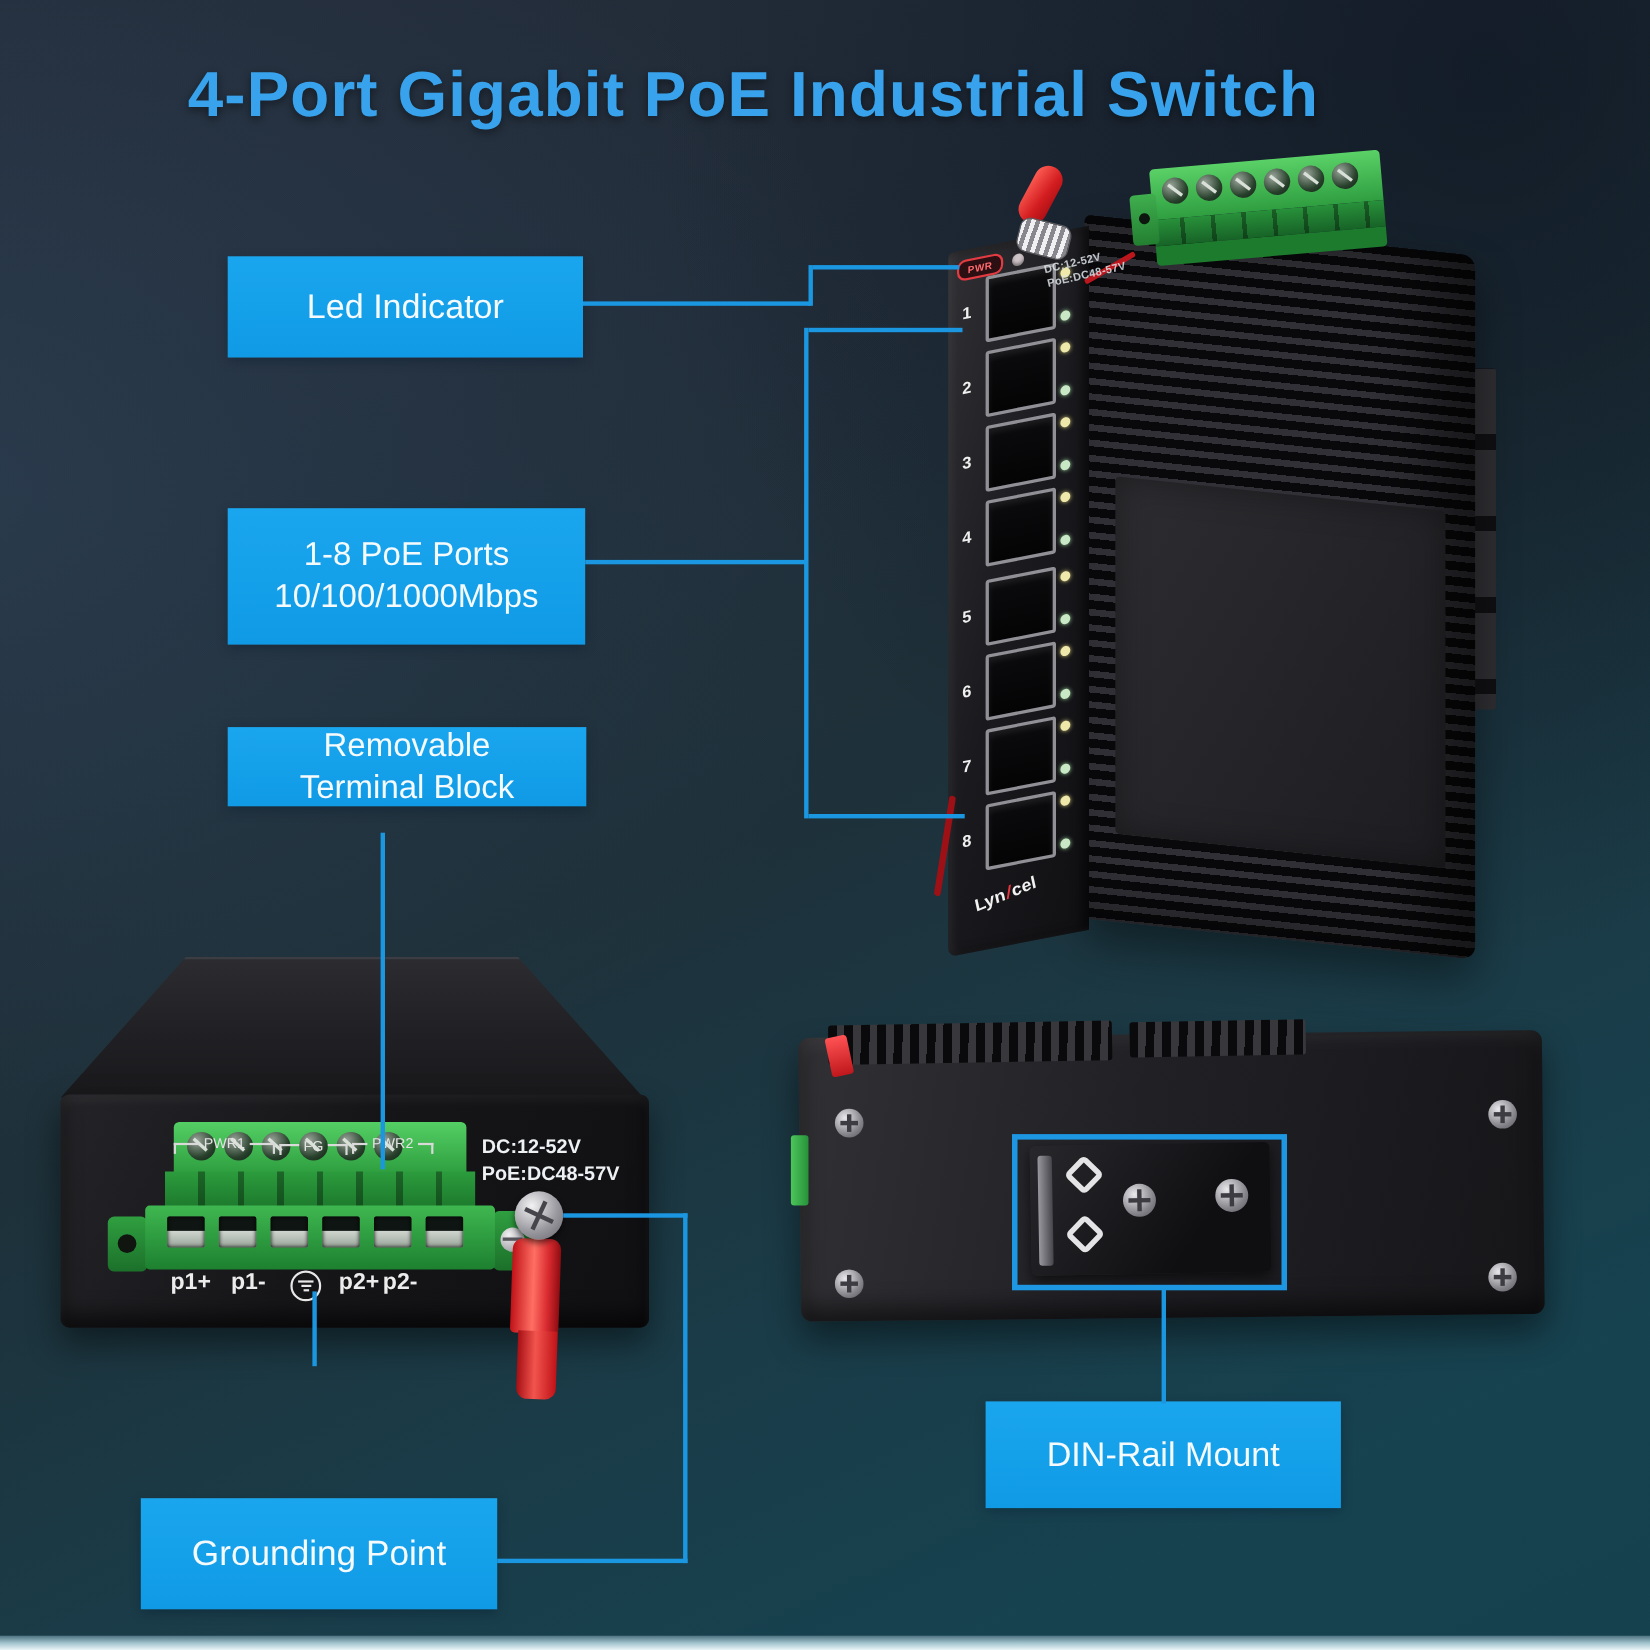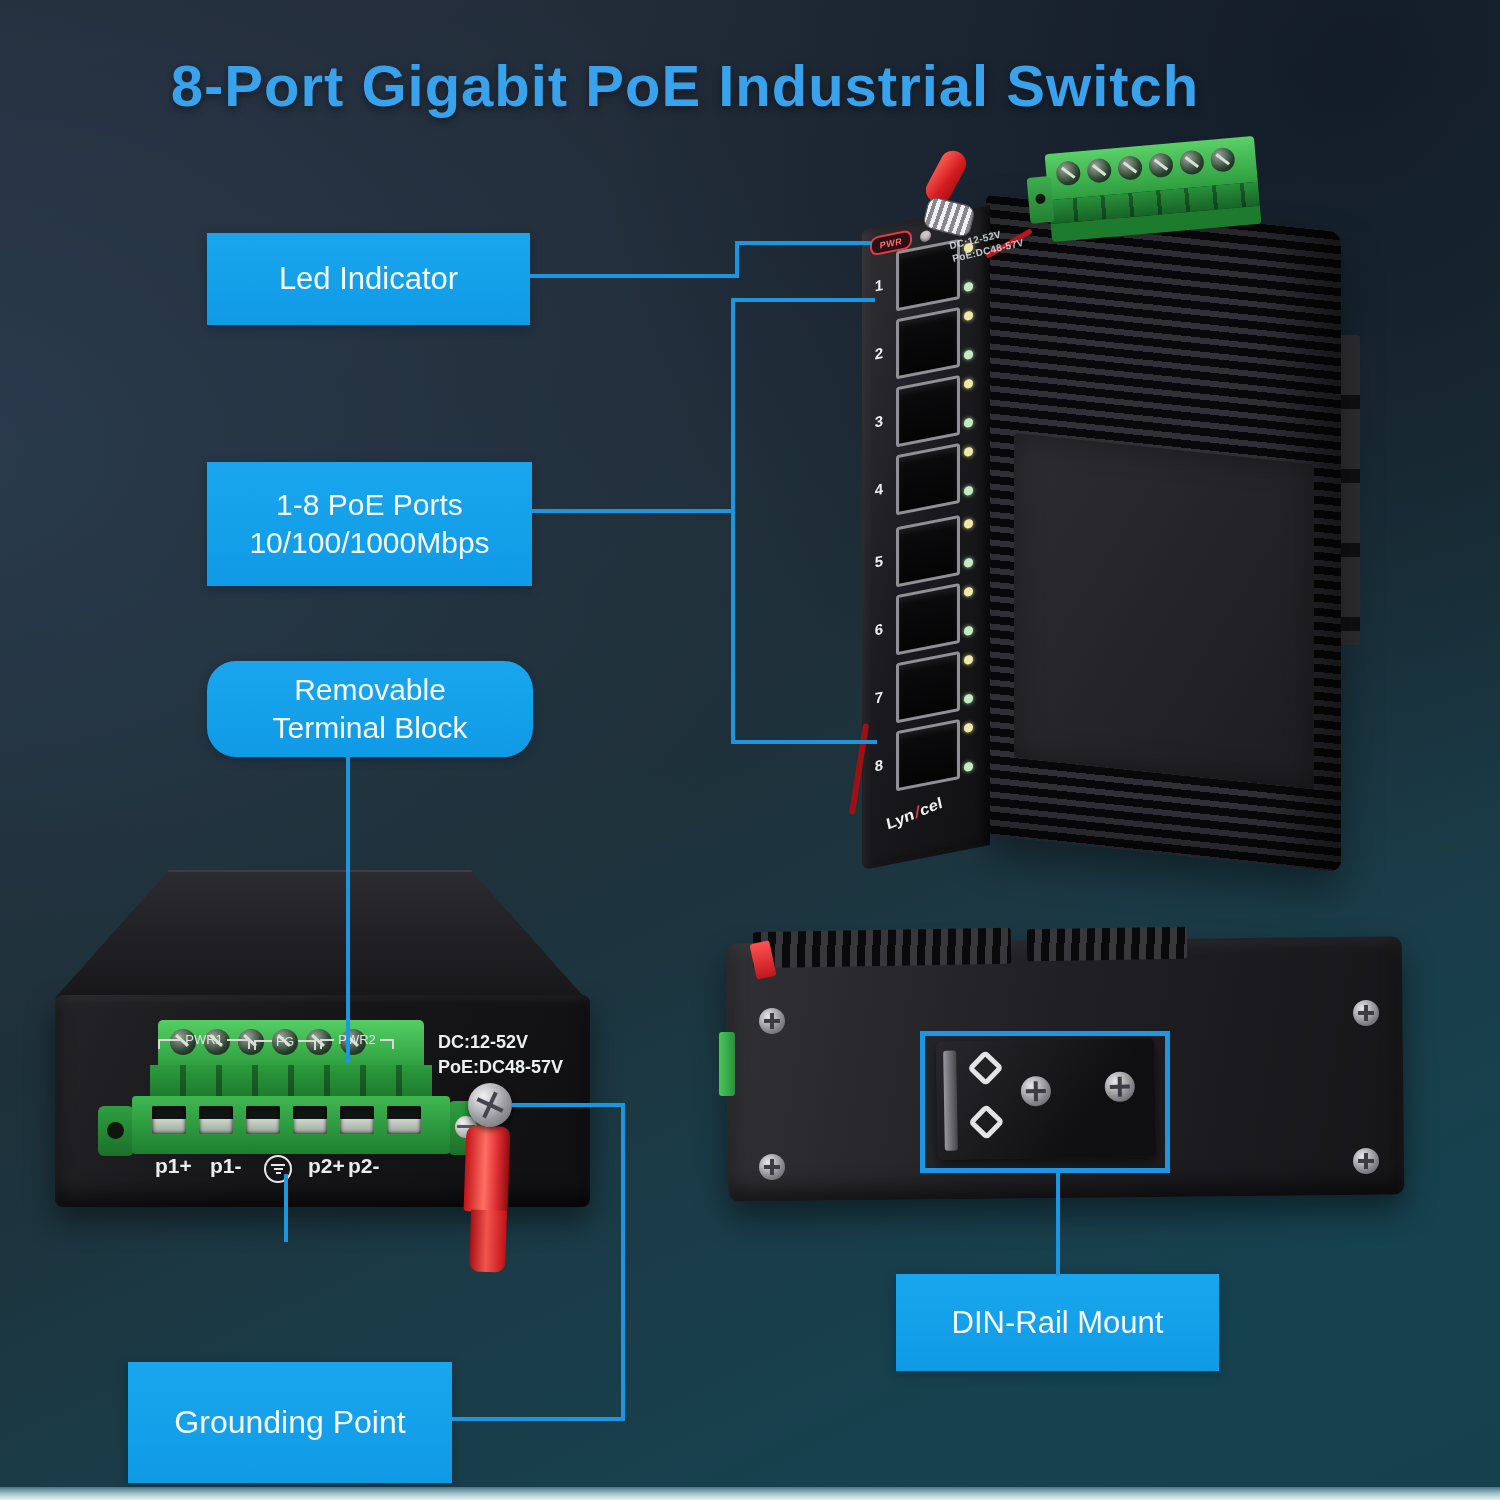--- a/index.html
+++ b/index.html
@@ -16,23 +16,23 @@
   
   .title{left:0;top:52px;width:1370px;text-align:center;color:#38a3ec;
     font-size:58px;font-weight:bold;letter-spacing:1px;text-shadow:0 3px 8px rgba(0,0,0,.45);}
   
   .callout{background:linear-gradient(180deg,#1aa6ee 0%,#109ae6 100%);color:#f5fafd;
     display:flex;flex-direction:column;align-items:center;justify-content:center;
     box-shadow:0 3px 10px rgba(0,20,40,.35);line-height:1.28;}
   .callout span{display:block;}
   .c-led{left:207px;top:233px;width:323px;height:92px;font-size:31px;align-items:center;}
   .c-poe{left:207px;top:462px;width:325px;height:124px;font-size:30px;}
-  .c-term{left:207px;top:661px;width:326px;height:96px;font-size:30px;border-radius:29px;}
+  .c-term{left:207px;top:661px;width:326px;height:72px;font-size:30px;}
   .c-dc{left:130px;top:1242px;width:325px;height:95px;font-size:32px;}
-  .c-gnd{left:128px;top:1362px;width:324px;height:121px;font-size:32px;}
+  .c-gnd{left:128px;top:1362px;width:324px;height:101px;font-size:32px;}
   .c-din{left:896px;top:1274px;width:323px;height:97px;font-size:31px;}
   
   .line{background:#1b97e2;z-index:6;}
   .din-rect{left:920px;top:1031px;width:250px;height:142px;border:5px solid #1e97e3;
     box-sizing:border-box;z-index:6;background:transparent;}
   
   .fs{left:848px;top:135px;width:520px;height:740px;z-index:2;}
   .fs-clip{left:490px;top:200px;width:22px;height:310px;z-index:0;border-radius:3px;
     background:repeating-linear-gradient(180deg,#2e2e32 0 60px,#101013 60px 74px);}
   .fs-body{left:138px;top:60px;width:355px;height:640px;z-index:1;
@@ -167,21 +167,21 @@
   .cl1{left:36px;top:14px;} .cl2{left:36px;top:68px;}
   .rv-ps1{left:84px;top:36px;width:30px;height:30px;}
   .rv-ps2{left:168px;top:33px;width:30px;height:30px;}
 </style>
 </head>
 <body>
 
 <div id="stage">
   <div class="abs glow-left"></div>
 
-  <div class="abs title">8-Port Gigabit PoE Industrial Switch</div>
+  <div class="abs title">4-Port Gigabit PoE Industrial Switch</div>
 
   <div class="abs callout c-led">
     <span>Led Indicator</span>
   </div>
   <div class="abs callout c-poe">
     <span>1-8 PoE Ports</span>
     <span>10/100/1000Mbps</span>
   </div>
   <div class="abs callout c-term">
     <span>Removable</span>

